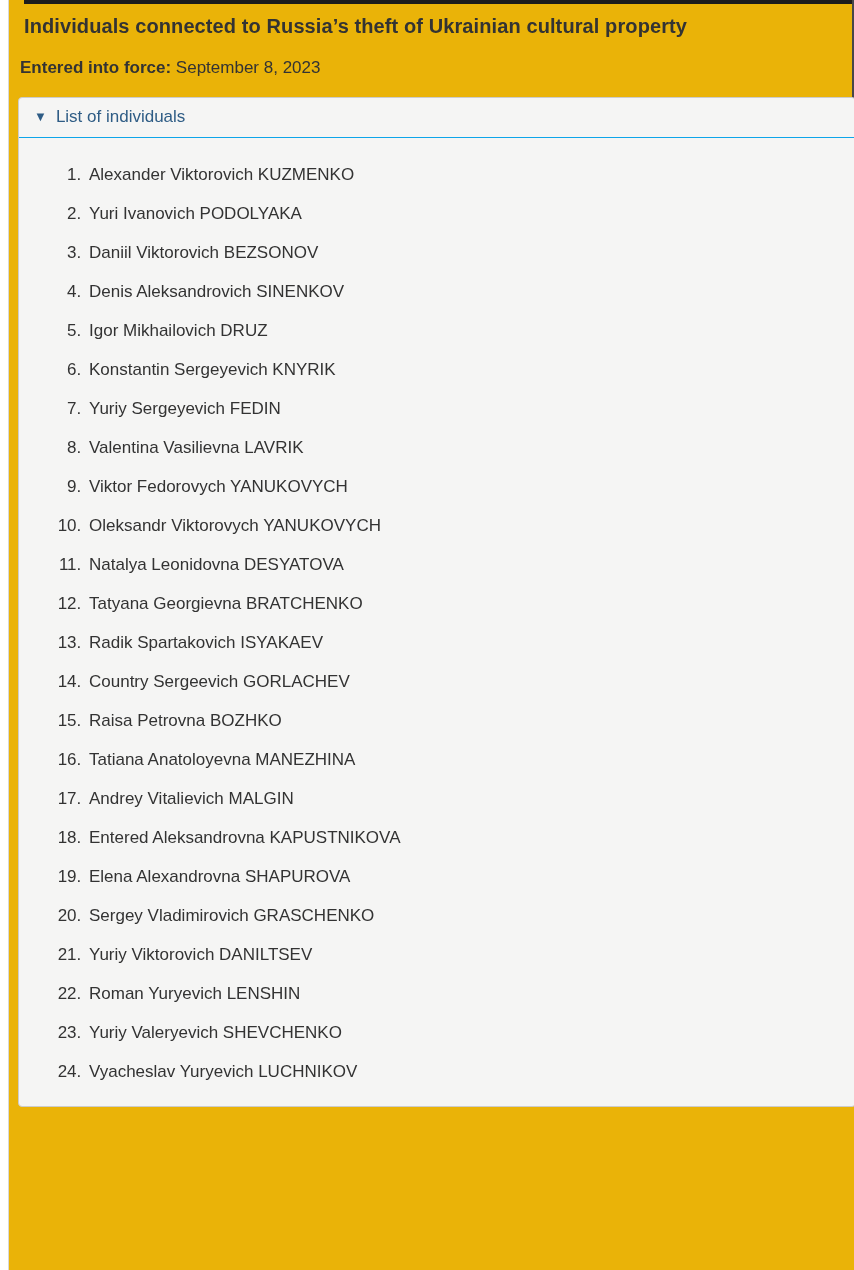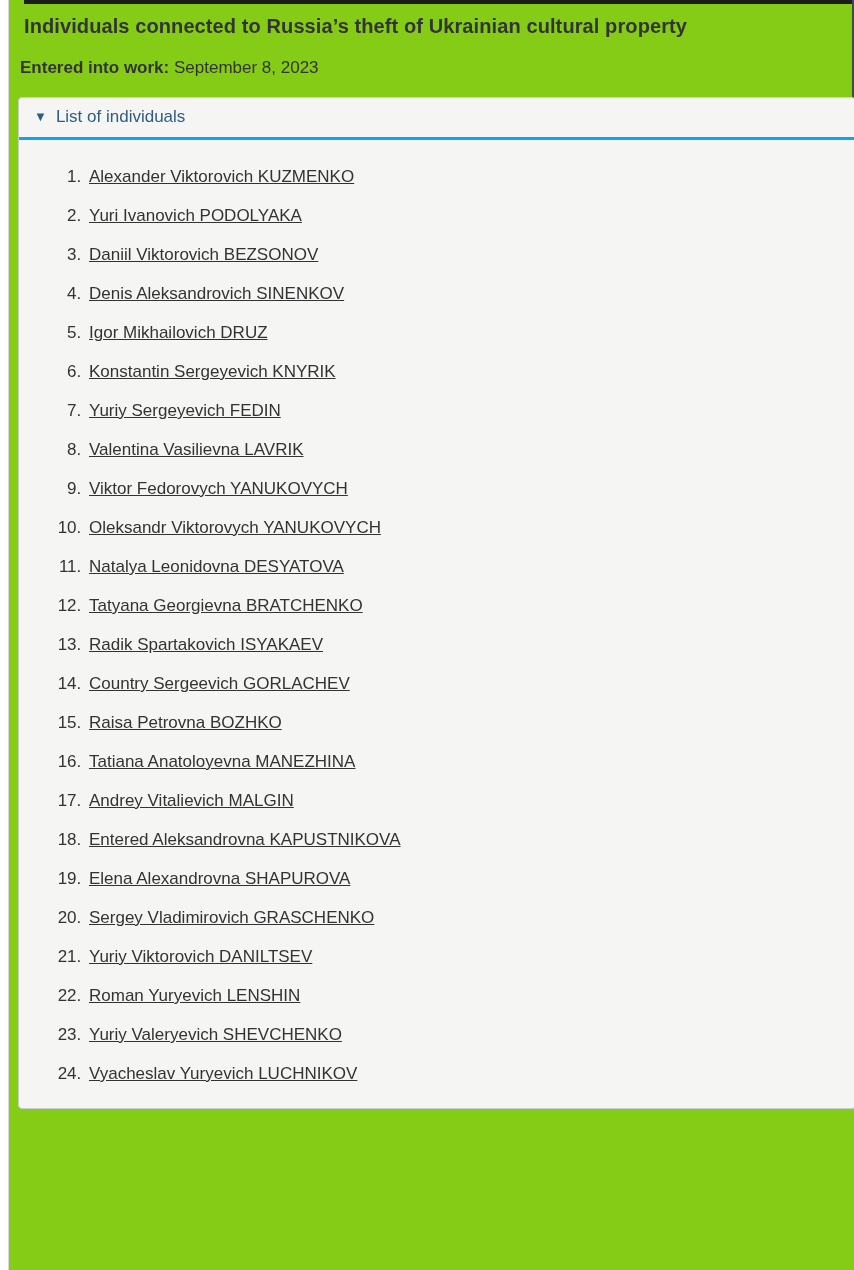--- a/index.html
+++ b/index.html
@@ -4,21 +4,21 @@
 <style>
   html, body { margin: 0; padding: 0; }
   body {
     font-family: "Liberation Sans", "DejaVu Sans", sans-serif;
     background: #ffffff;
   }
   .page {
     position: relative;
     width: 854px;
     height: 1270px;
-    background: #84cc16;
+    background: #eab308;
     overflow: hidden;
     color: #333333;
   }
   .left-gutter {
     position: absolute;
     left: 0; top: 0;
     width: 8px; height: 100%;
     background: #ffffff;
     border-right: 1px solid #d8d8d8;
   }
@@ -68,21 +68,21 @@
     border-radius: 4px;
     background: #f5f5f4;
   }
   details.accordion summary {
     list-style: none;
     cursor: pointer;
     padding: 8px 15px 9px 15px;
     font-size: 17px;
     line-height: 21px;
     color: #2e5c85;
-    border-bottom: 3px solid #0ea5e9;
+    border-bottom: 1px solid #0ea5e9;
   }
   details.accordion summary::-webkit-details-marker { display: none; }
   .summary-triangle {
     display: inline-block;
     font-size: 13px;
     margin-right: 9px;
     position: relative;
     top: -1px;
     color: #2e5c85;
   }
@@ -91,42 +91,41 @@
   }
   .count-line {
     margin: 2px 0 0 0;
     font-size: 17px;
     line-height: 22px;
   }
   ol.individuals {
     margin: 14px 0 0 0;
     padding: 0 0 0 52px;
     font-size: 17px;
-    text-decoration: underline;
   }
   ol.individuals li {
     line-height: 22px;
     margin-bottom: 17px;
     padding-left: 3px;
   }
 </style>
 </head>
 <body>
 
 <div class="page">
   <div class="left-gutter"></div>
   <div class="top-bar"></div>
   <div class="right-edge-line"></div>
 
   <div class="content">
 
     <h1 class="page-title">Individuals connected to Russia’s theft of Ukrainian cultural property</h1>
 
 
-    <p class="meta"><span class="label">Entered into work:</span> <span>September 8, 2023</span></p>
+    <p class="meta"><span class="label">Entered into force:</span> <span>September 8, 2023</span></p>
 
     <p class="description">
     </p>
 
     <details class="accordion" open="">
       <summary><span class="summary-triangle">▼</span><span>List of individuals</span></summary>
       <div class="accordion-body">
         <ol class="individuals">
             <li>Alexander Viktorovich KUZMENKO</li>
             <li>Yuri Ivanovich PODOLYAKA</li>

